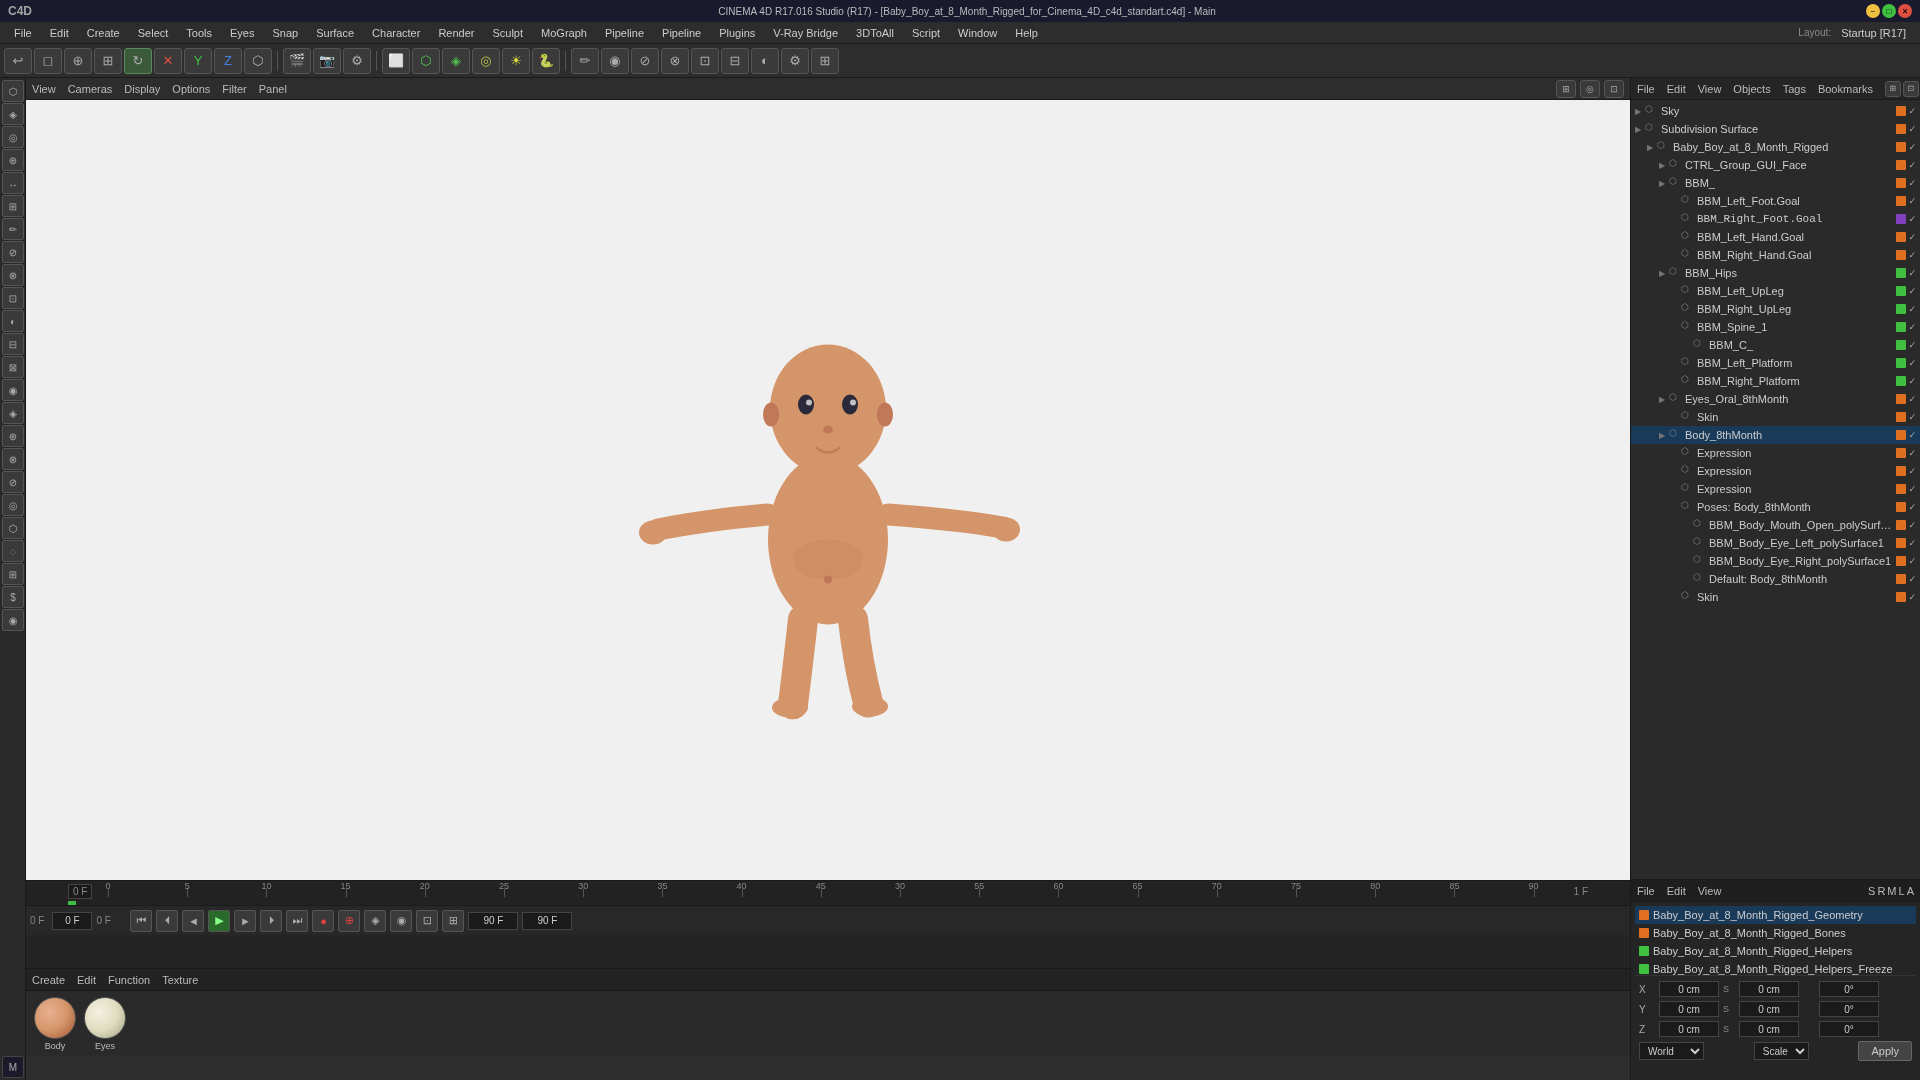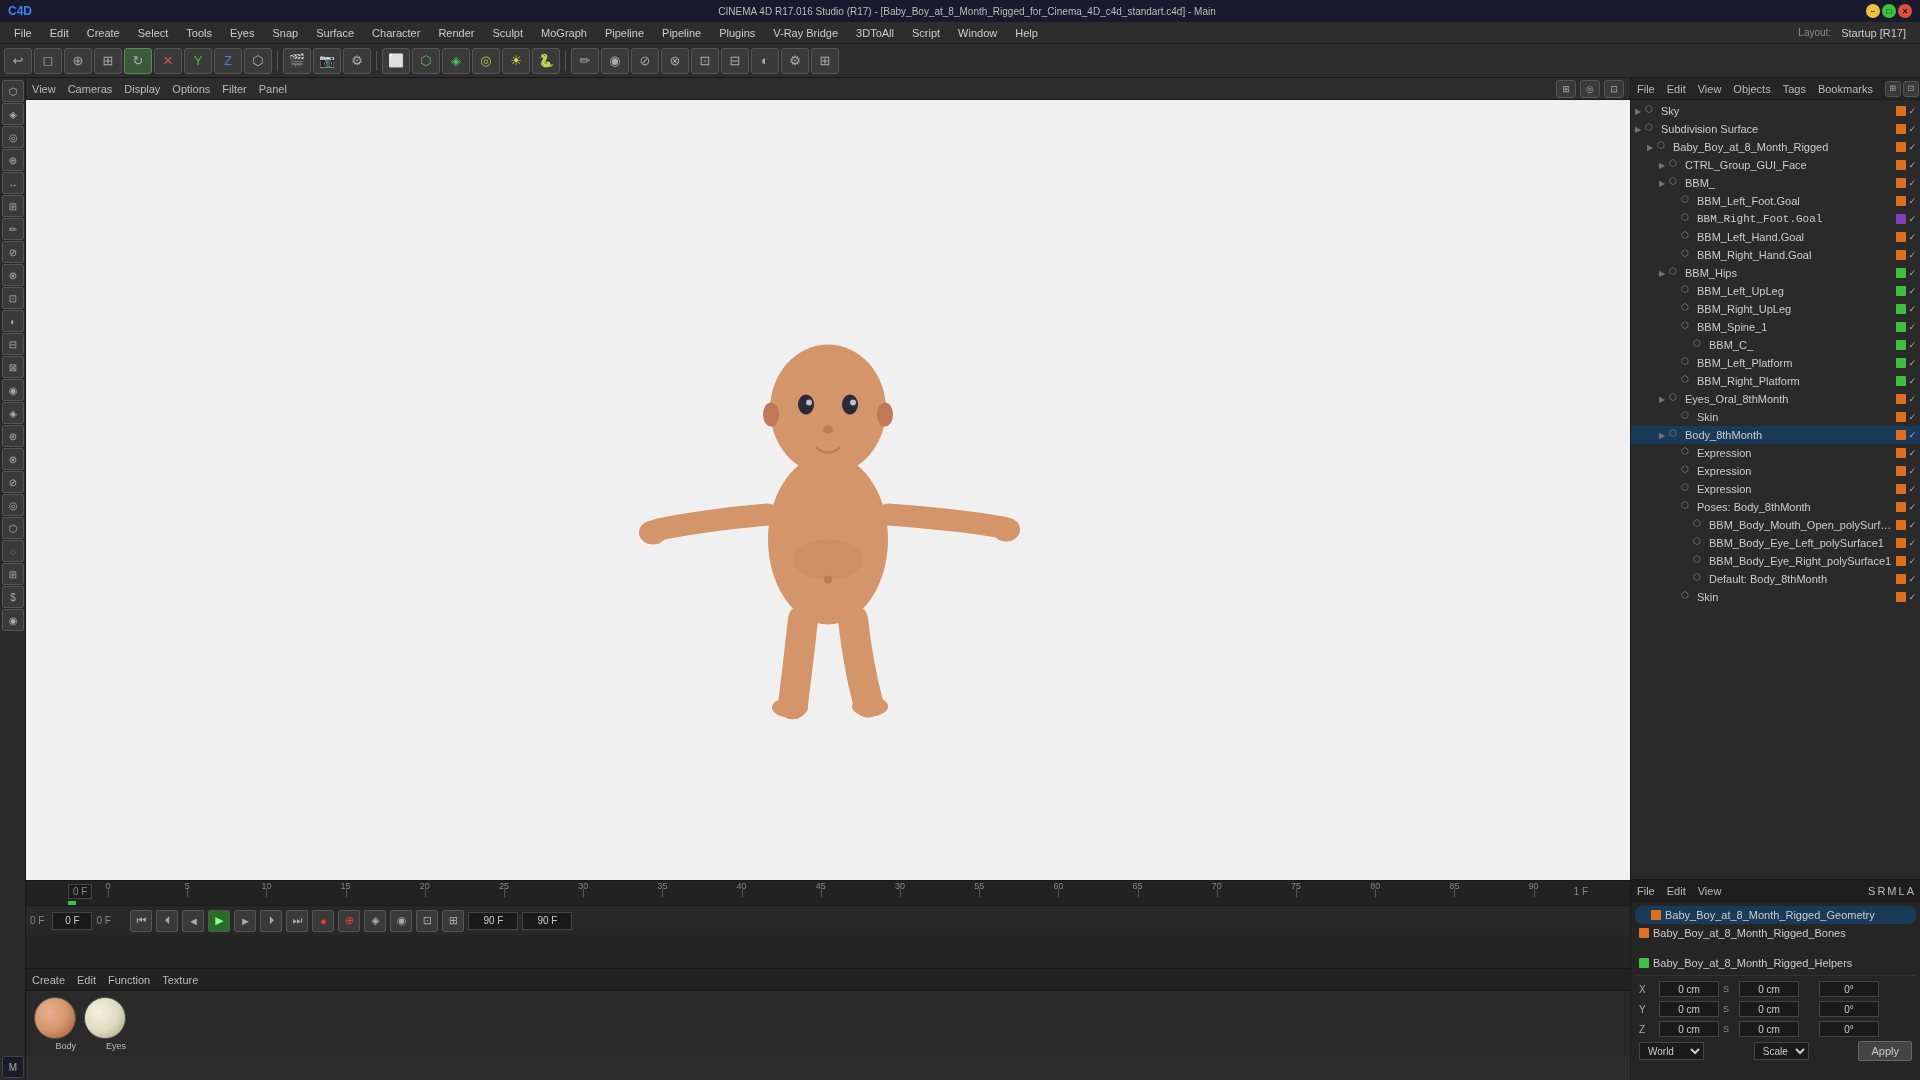--- a/index.html
+++ b/index.html
@@ -301,21 +301,21 @@
       cursor: pointer;
       position: relative;
       overflow: hidden;
     }
     .material-label {
       font-size: 9px;
       color: #bbb;
       text-align: center;
       margin-top: 2px;
     }
-    .material-item { display: flex; flex-direction: column; align-items: flex-end; }
+    .material-item { display: flex; flex-direction: column; align-items: center; }
 
     
     #status-bar {
       height: 18px;
       background: #222;
       display: flex;
       align-items: center;
       padding: 0 6px;
       color: #999;
       font-size: 10px;
@@ -362,21 +362,21 @@
     }
 
     
     .obj-item-active { background: #1a3a5a; }
   </style>
 </head>
 <body>
 
 <div id="title-bar">
   <div style="width:60px; display:flex; align-items:center; gap:4px;">
-    <span style="color:#3b82f6; font-weight:bold; font-size:12px;">C4D</span>
+    <span style="color:#a3a3a3; font-weight:bold; font-size:12px;">C4D</span>
   </div>
   <div style="font-size:10px; color:#bbb;">CINEMA 4D R17.016 Studio (R17) - [Baby_Boy_at_8_Month_Rigged_for_Cinema_4D_c4d_standart.c4d] - Main</div>
   <div class="win-controls">
     <button class="win-btn min">−</button>
     <button class="win-btn max">□</button>
     <button class="win-btn close">✕</button>
   </div>
 </div>
 
 <div id="menu-bar">
@@ -853,29 +853,29 @@
           <span>S</span>
             <span>R</span>
             <span>M</span>
             <span>L</span>
             <span>A</span>
         </div>
       </div>
       <div id="attr-content">
 
         <div style="height: 70px; overflow-y:auto; border-bottom:1px solid #333; margin-bottom:4px;">
-          <div class="obj-item obj-item-active" style="padding-left:16px;border-radius:7px;">
+          <div class="obj-item obj-item-active" style="padding-left:4px;">
             <span style="width:10px;height:10px;background:#e07020;display:inline-block;margin-right:4px;border-radius:1px;flex-shrink:0;"></span>
             <span>Baby_Boy_at_8_Month_Rigged_Geometry</span>
           </div>
           <div class="obj-item" style="padding-left:4px;">
             <span style="width:10px;height:10px;background:#e07020;display:inline-block;margin-right:4px;border-radius:1px;flex-shrink:0;"></span>
             <span>Baby_Boy_at_8_Month_Rigged_Bones</span>
           </div>
-          <div class="obj-item" style="padding-left:4px;margin-top:12px;">
+          <div class="obj-item" style="padding-left:4px;">
             <span style="width:10px;height:10px;background:#40c040;display:inline-block;margin-right:4px;border-radius:1px;flex-shrink:0;"></span>
             <span>Baby_Boy_at_8_Month_Rigged_Helpers</span>
           </div>
           <div class="obj-item" style="padding-left:4px;">
             <span style="width:10px;height:10px;background:#40c040;display:inline-block;margin-right:4px;border-radius:1px;flex-shrink:0;"></span>
             <span>Baby_Boy_at_8_Month_Rigged_Helpers_Freeze</span>
           </div>
         </div>
 
         <div style="padding: 0 4px;">

